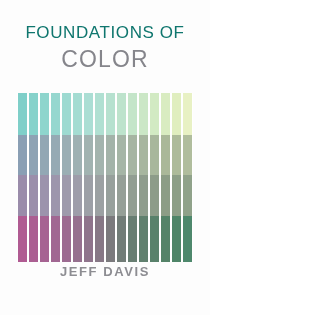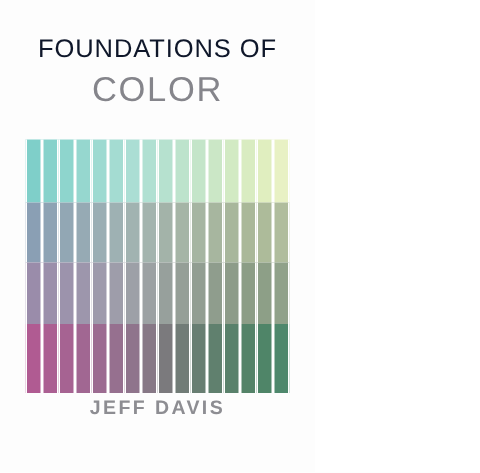--- a/index.html
+++ b/index.html
@@ -25,21 +25,21 @@
   }
   .title-block {
     margin-top: 22px;
     text-align: center;
     width: 100%;
     user-select: none;
   }
   .title-line-1 {
     font-size: 17px;
     letter-spacing: 0.6px;
-    color: #0f172a;
+    color: #0f766e;
     font-weight: 400;
     line-height: 1.25;
     white-space: nowrap;
   }
   .title-line-2 {
     font-size: 23px;
     letter-spacing: 1.1px;
     color: #85858b;
     font-weight: 400;
     line-height: 1.3;

